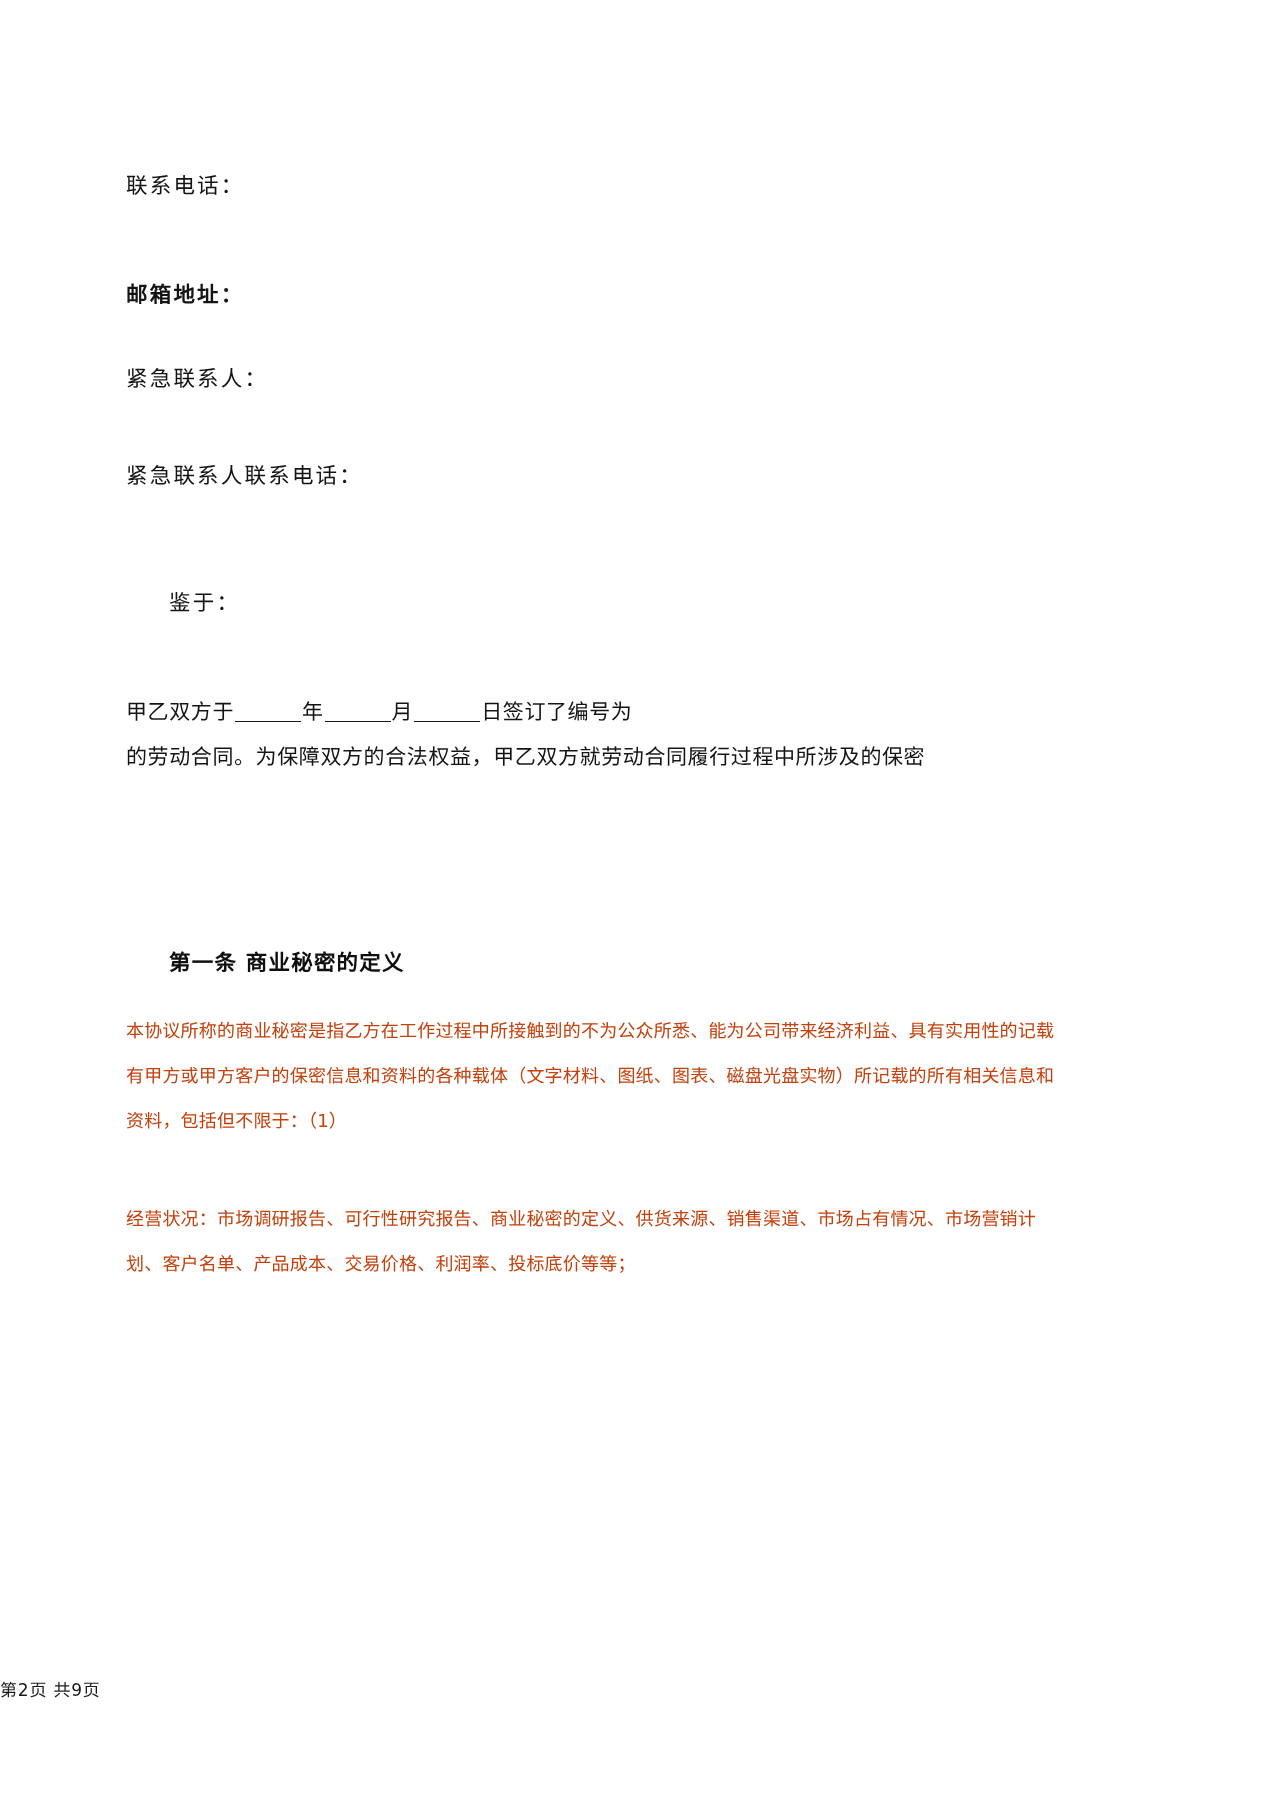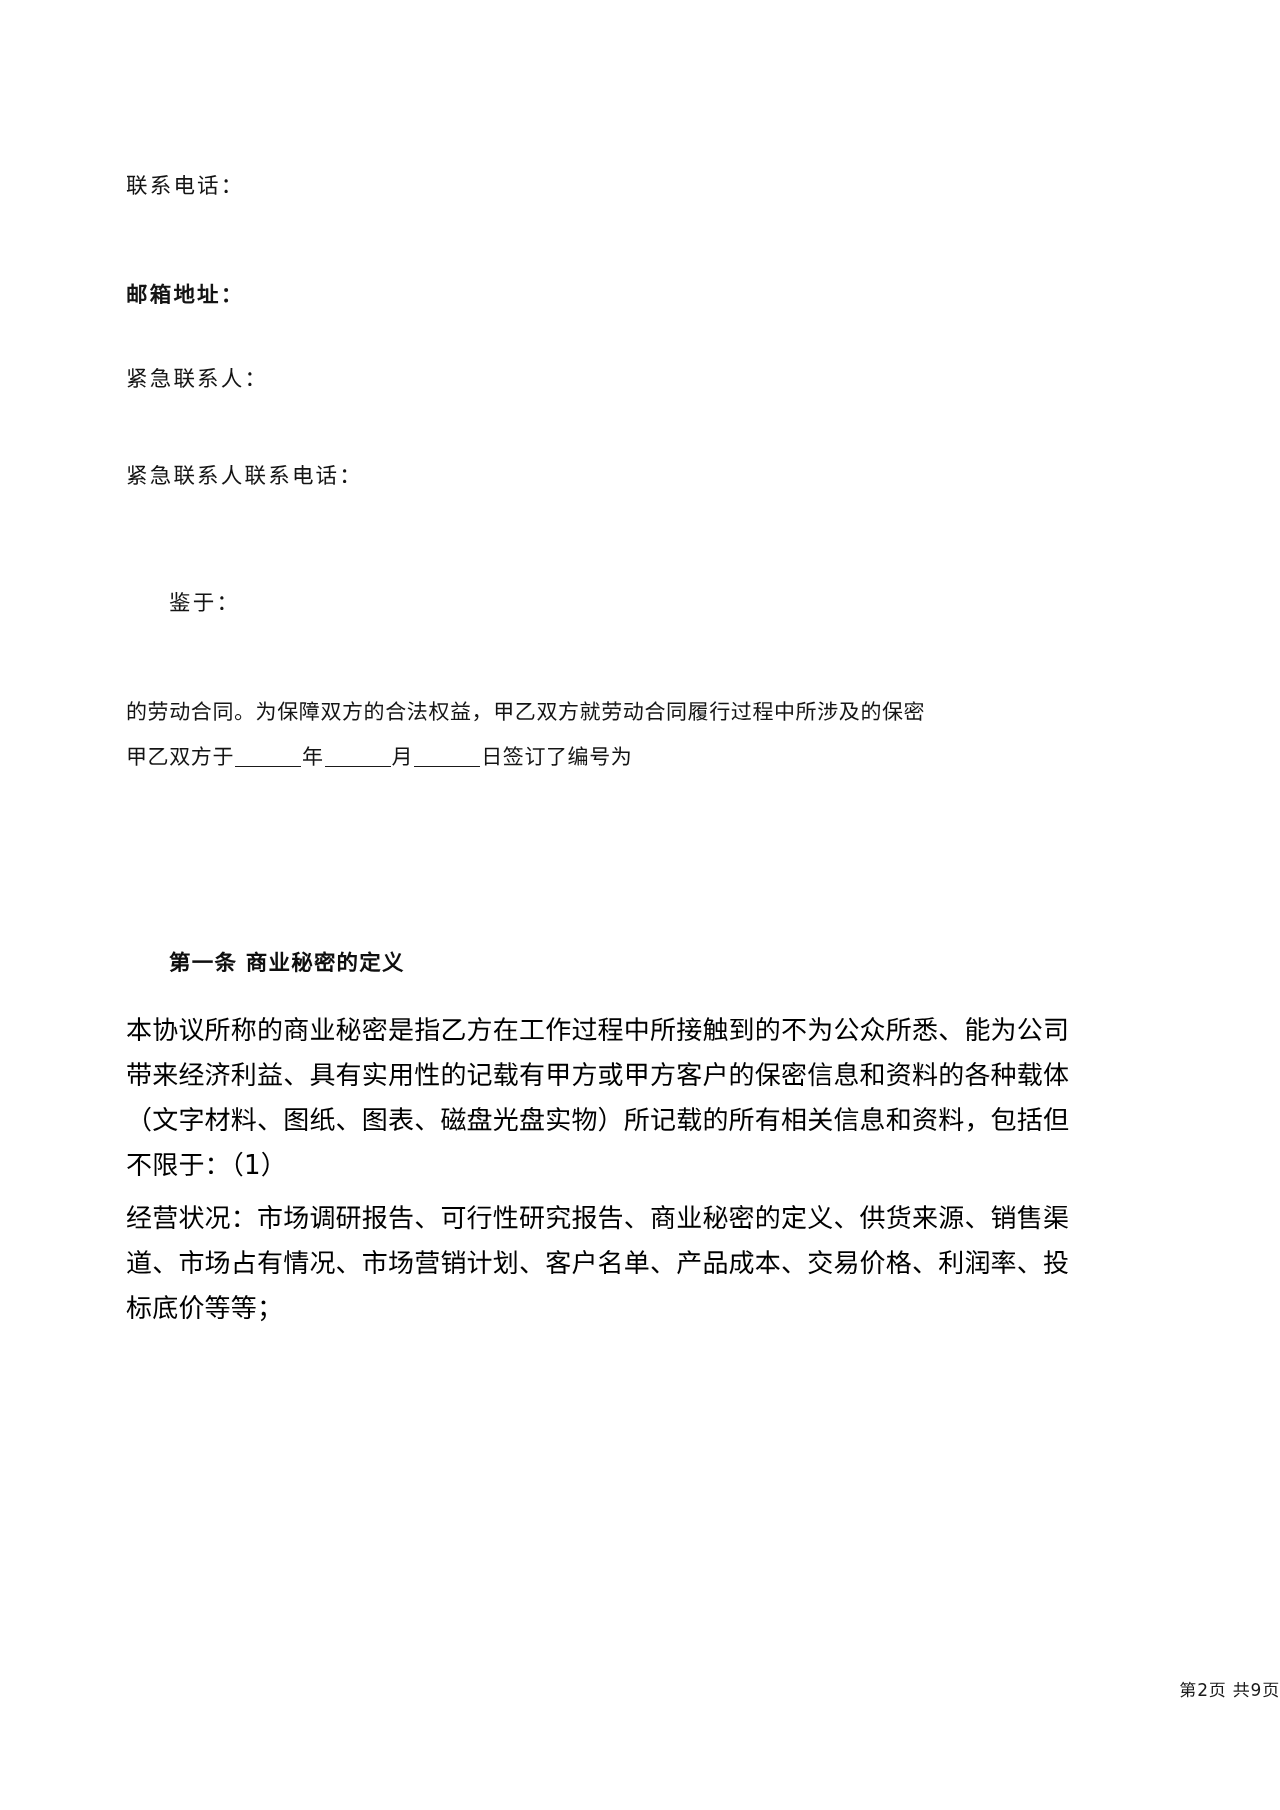--- a/index.html
+++ b/index.html
@@ -43,23 +43,23 @@
   }
   .para {
     font-size: 21px;
     line-height: 45px;
     color: #141414;
     letter-spacing: 0.6px;
     text-align: left;
     white-space: pre-wrap;
   }
   .para-body {
-    font-size: 26px;
+    font-size: 18px;
     line-height: 45px;
-    color: #000000;
+    color: #c2410c;
     letter-spacing: 0.2px;
     white-space: pre-wrap;
   }
   .heading {
     font-size: 21.5px;
     font-weight: bold;
     color: #0f0f0f;
     letter-spacing: 1.2px;
     line-height: 1;
     margin-left: 43px;
@@ -70,21 +70,21 @@
     width: 66px;
     height: 19px;
     vertical-align: -3px;
     margin: 0 1px;
   }
   .footer {
     position: absolute;
     left: 0;
     right: 0;
     top: 1676px;
-    text-align: right;
+    text-align: left;
     font-size: 17px;
     color: #1a1a1a;
     letter-spacing: 0.8px;
   }
   
   .abs { position: absolute; left: 0; }
   .r-phone       { top: 175px; }
   .r-email       { top: 284px; font-weight: bold; }
   .r-emerg       { top: 368px; }
   .r-emergphone  { top: 465px; }
@@ -105,22 +105,22 @@
 
     <div class="abs r-email line field-line">邮箱地址：</div>
 
     <div class="abs r-emerg line field-line">紧急联系人：</div>
 
     <div class="abs r-emergphone line field-line">紧急联系人联系电话：</div>
 
     <div class="abs r-whereas line field-line">鉴于：</div>
 
     <div class="abs r-recital">
+      <div class="para"><span>甲乙双方于</span><span class="blank"></span><span>年</span><span class="blank"></span><span>月</span><span class="blank"></span><span>日签订了编号为</span></div>
       <div class="para">的劳动合同。为保障双方的合法权益，甲乙双方就劳动合同履行过程中所涉及的保密</div>
-      <div class="para"><span>甲乙双方于</span><span class="blank"></span><span>年</span><span class="blank"></span><span>月</span><span class="blank"></span><span>日签订了编号为</span></div>
     </div>
 
     <div class="abs r-heading heading">第一条  商业秘密的定义</div>
 
     <div class="abs r-def para-body">本协议所称的商业秘密是指乙方在工作过程中所接触到的不为公众所悉、能为公司带来经济利益、具有实用性的记载有甲方或甲方客户的保密信息和资料的各种载体（文字材料、图纸、图表、磁盘光盘实物）所记载的所有相关信息和资料，包括但不限于：（1）</div>
 
     <div class="abs r-biz para-body">经营状况：市场调研报告、可行性研究报告、商业秘密的定义、供货来源、销售渠道、市场占有情况、市场营销计划、客户名单、产品成本、交易价格、利润率、投标底价等等；</div>
 
   </div>
 

